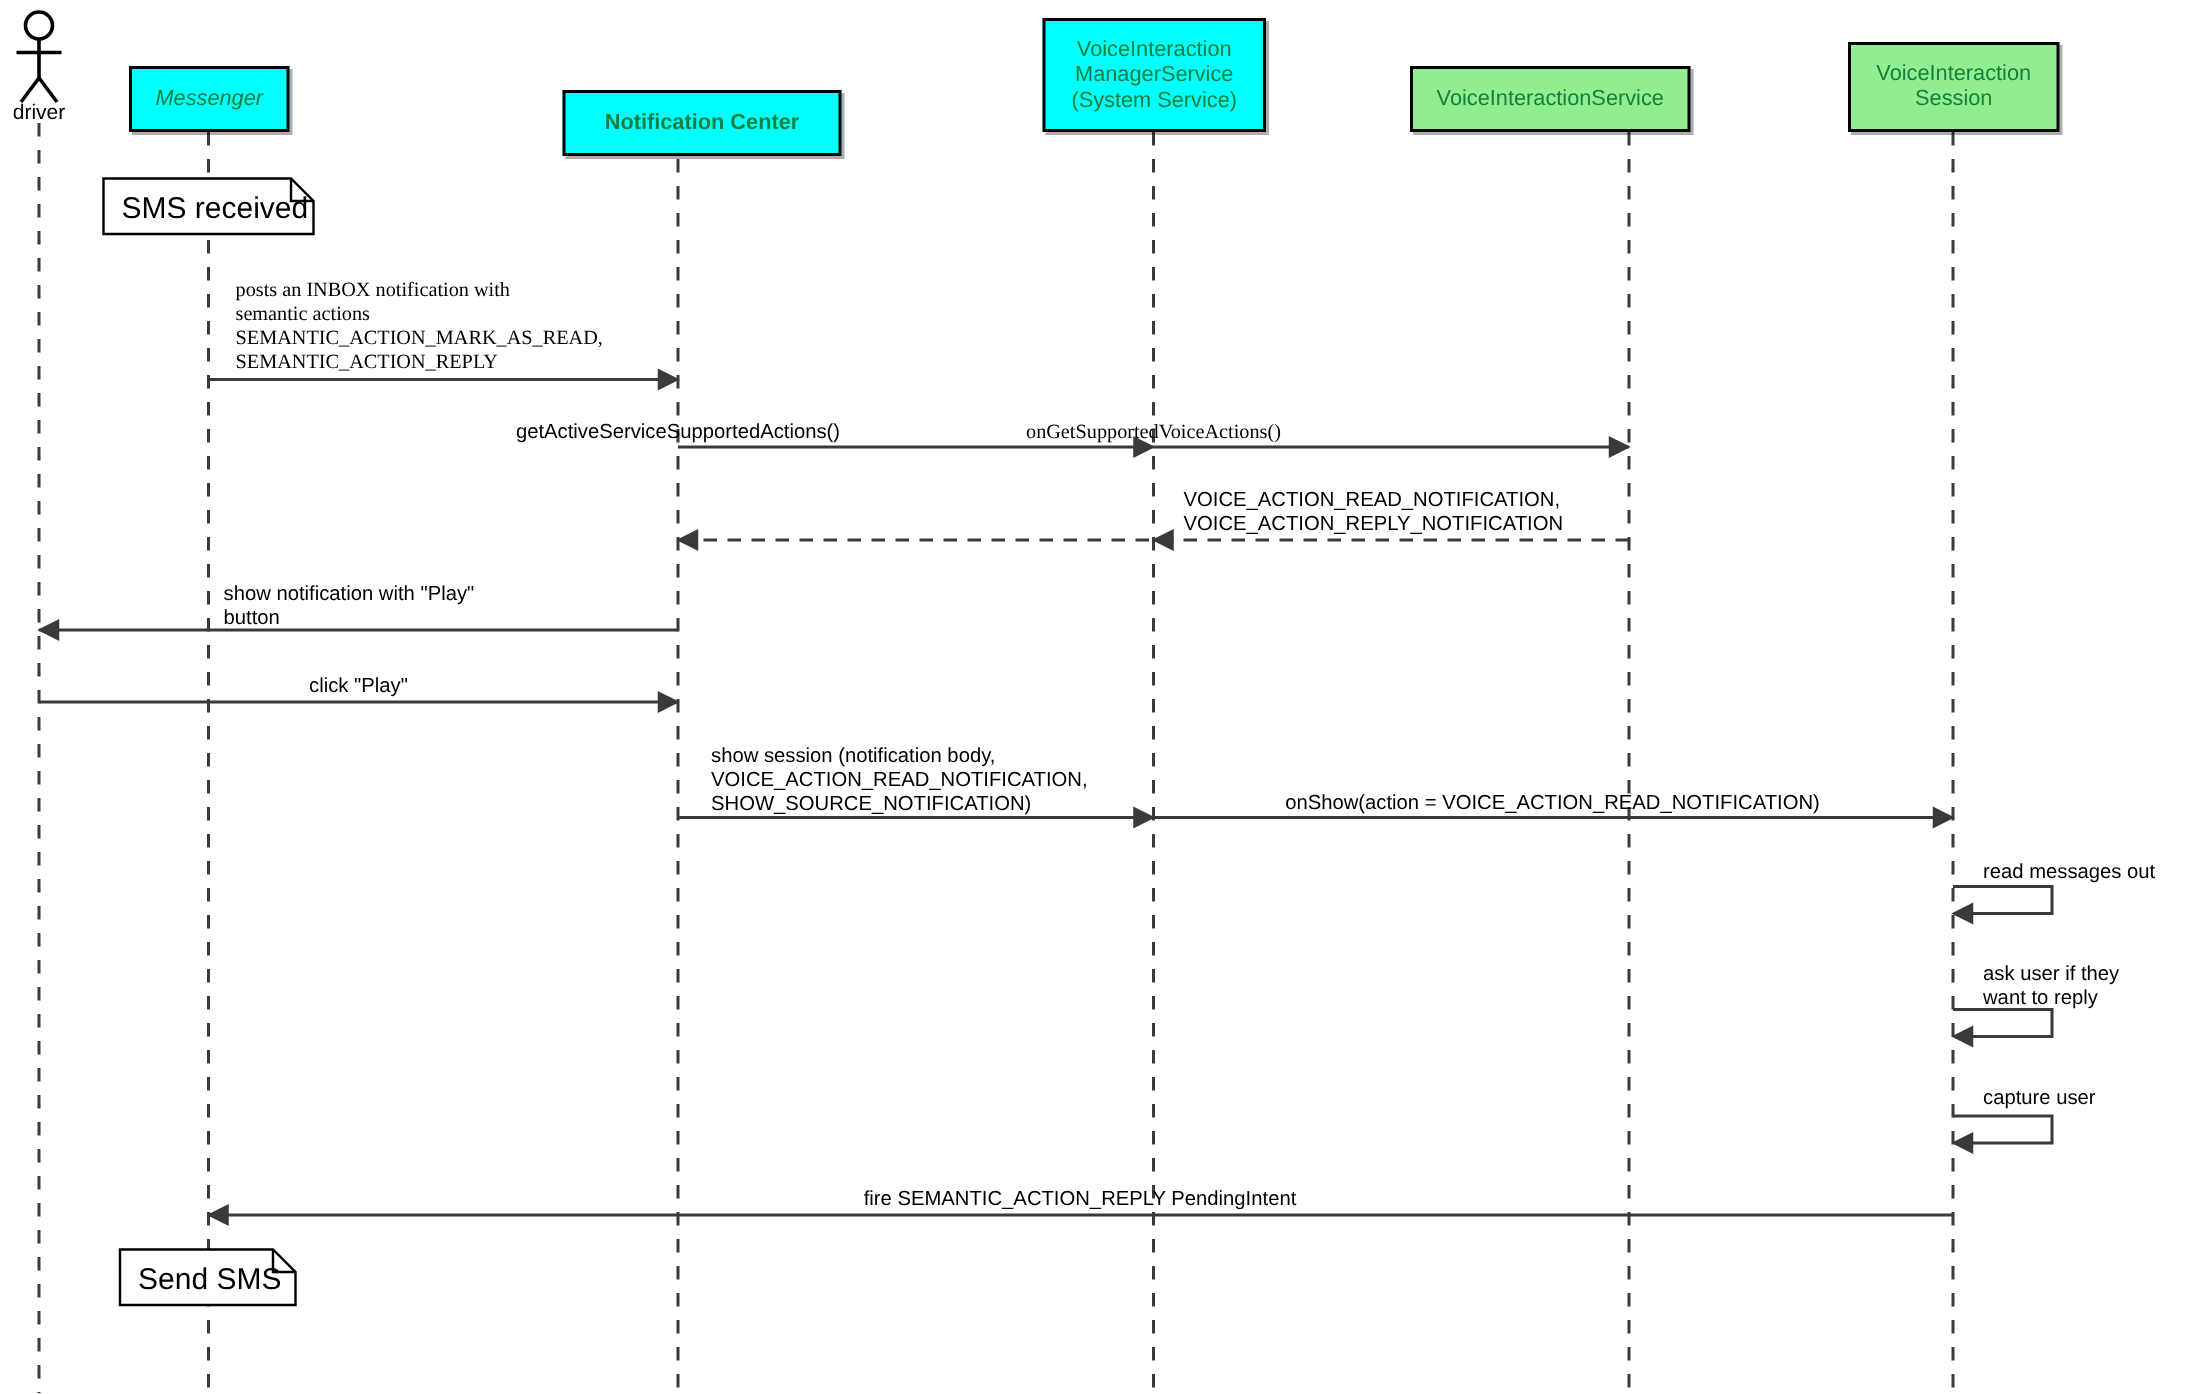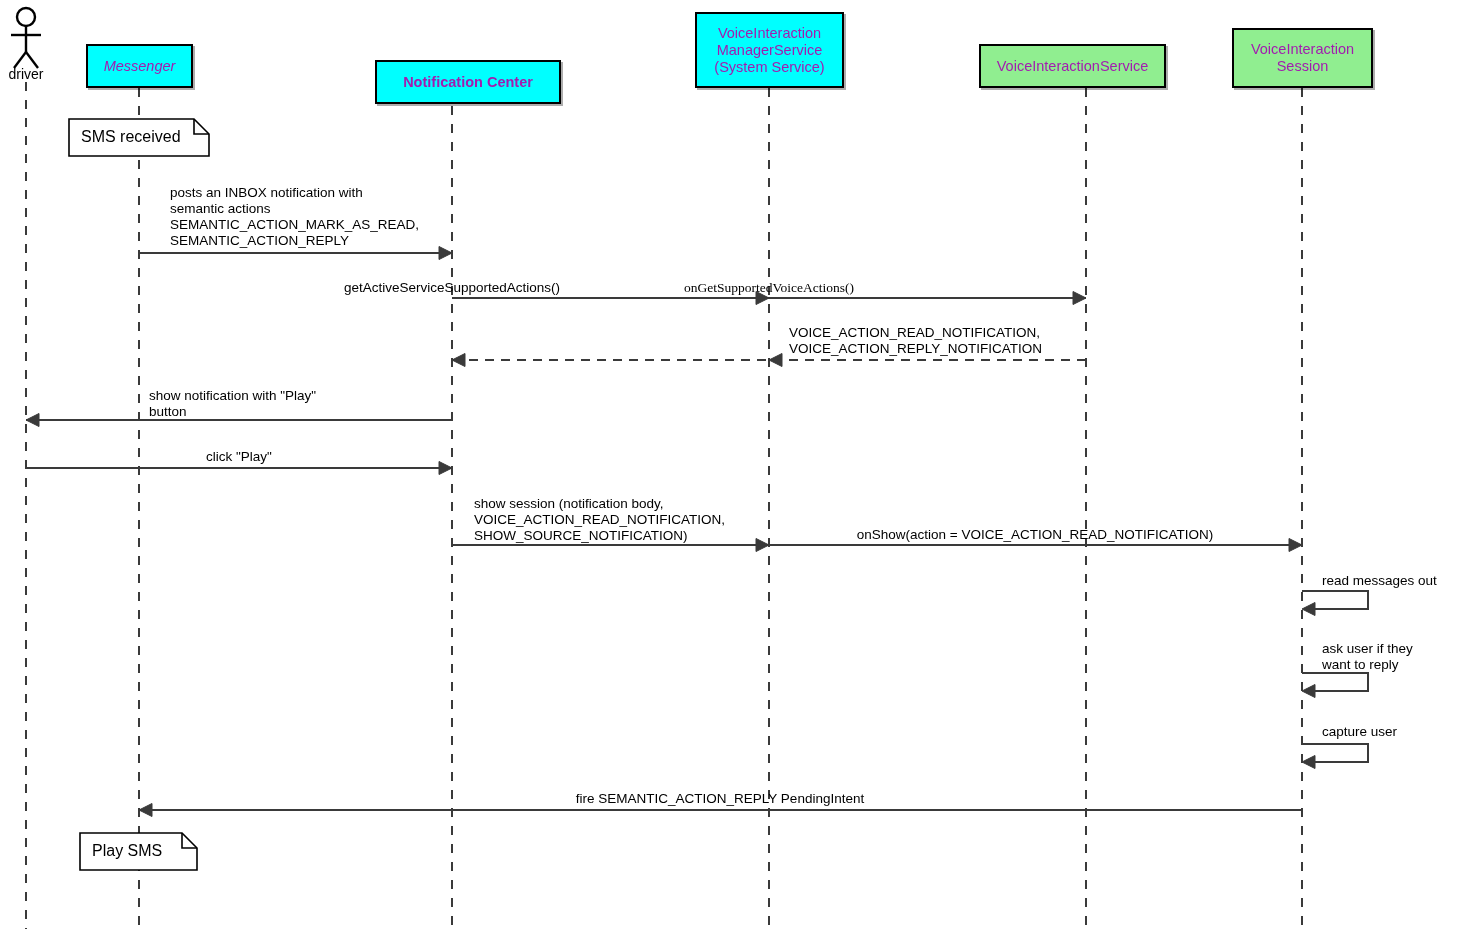--- a/index.html
+++ b/index.html
@@ -29,42 +29,42 @@
     position: absolute;
     box-sizing: border-box;
     border: 2px solid #000000;
     background: #00ffff;
     display: flex;
     align-items: center;
     justify-content: center;
     text-align: center;
     font-size: 14.5px;
     line-height: 17px;
-    color: #a21caf;
+    color: #15803d;
     box-shadow: 2px 2px 0 rgba(0,0,0,0.32);
   }
   .participant-box.green { background: #90ee90; }
   .participant-label { white-space: pre-line; }
   .actor-label {
     position: absolute;
     font-size: 14px;
     text-align: center;
     color: #000;
   }
   .msg-label {
     position: absolute;
     font-size: 13.5px;
     line-height: 16px;
     color: #000000;
     white-space: pre-line;
   }
   .msg-label.center { text-align: center; }
   .note-text {
     position: absolute;
-    font-size: 16px;
+    font-size: 20px;
     color: #000;
     white-space: nowrap;
   }
 </style>
 </head>
 <body>
 
 <div id="diagram">
   <svg id="svg-layer" viewBox="0 0 1457 929" xmlns="http://www.w3.org/2000/svg">
       <line x1="26" y1="82" x2="26" y2="929" stroke="#3a3a3a" stroke-width="2" stroke-dasharray="9,9"></line>
@@ -140,30 +140,30 @@
         <span class="participant-label">Messenger</span>
       </div>
       <div class="participant-box" style="left: 375px; top: 60px; width: 186px; height: 44px; background: rgb(0, 255, 255); font-weight: bold;">
         <span class="participant-label">Notification Center</span>
       </div>
       <div class="participant-box" style="left: 695px; top: 12px; width: 149px; height: 76px; background: rgb(0, 255, 255);">
         <span class="participant-label">VoiceInteraction
 ManagerService
 (System Service)</span>
       </div>
-      <div class="participant-box green" style="left: 979px; top: 44px; width: 187px; height: 44px; background: rgb(144, 238, 144);">
+      <div class="participant-box green" style="left: 940px; top: 44px; width: 187px; height: 44px; background: rgb(144, 238, 144);">
         <span class="participant-label">VoiceInteractionService</span>
       </div>
       <div class="participant-box green" style="left: 1232px; top: 28px; width: 141px; height: 60px; background: rgb(144, 238, 144);">
         <span class="participant-label">VoiceInteraction
 Session</span>
       </div>
       <div class="note-text" style="left: 81px; top: 128px;">SMS received</div>
-      <div class="note-text" style="left: 92px; top: 842px;">Play SMS</div>
-      <div class="msg-label" style="top: 185px; left: 170px;">posts an INBOX notification with
+      <div class="note-text" style="left: 92px; top: 842px;">Send SMS</div>
+      <div class="msg-label" style="top: 185px; left: 157px; font-family: Liberation Serif, serif;">posts an INBOX notification with
 semantic actions
 SEMANTIC_ACTION_MARK_AS_READ,
 SEMANTIC_ACTION_REPLY</div>
       <div class="msg-label center" style="top: 280px; left: 132px; width: 640px;">getActiveServiceSupportedActions()</div>
       <div class="msg-label center" style="top: 280px; left: 449px; width: 640px; font-family: Liberation Serif, serif;">onGetSupportedVoiceActions()</div>
       <div class="msg-label" style="top: 325px; left: 789px;">VOICE_ACTION_READ_NOTIFICATION,
 VOICE_ACTION_REPLY_NOTIFICATION</div>
       <div class="msg-label" style="top: 388px; left: 149px;">show notification with "Play"
 button</div>
       <div class="msg-label center" style="top: 449px; left: -81px; width: 640px;">click "Play"</div>

